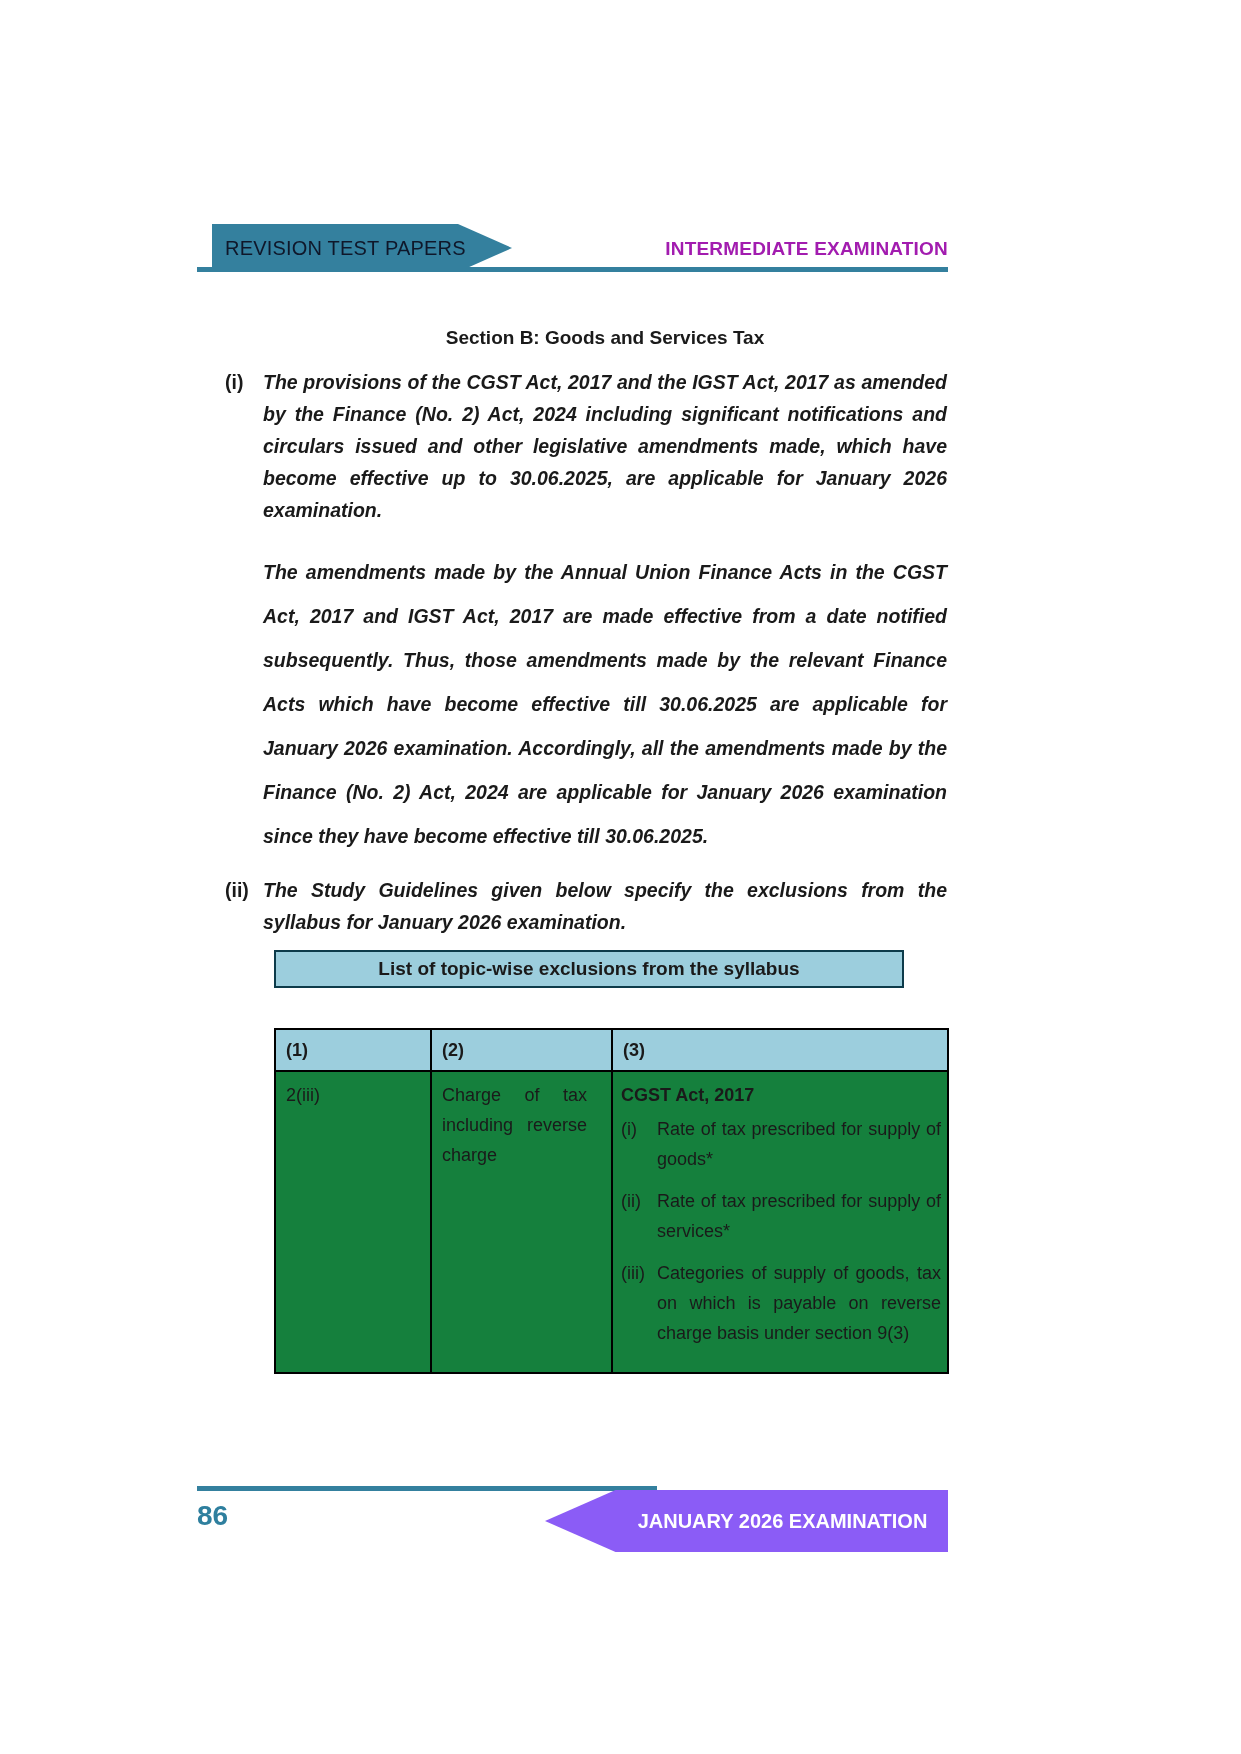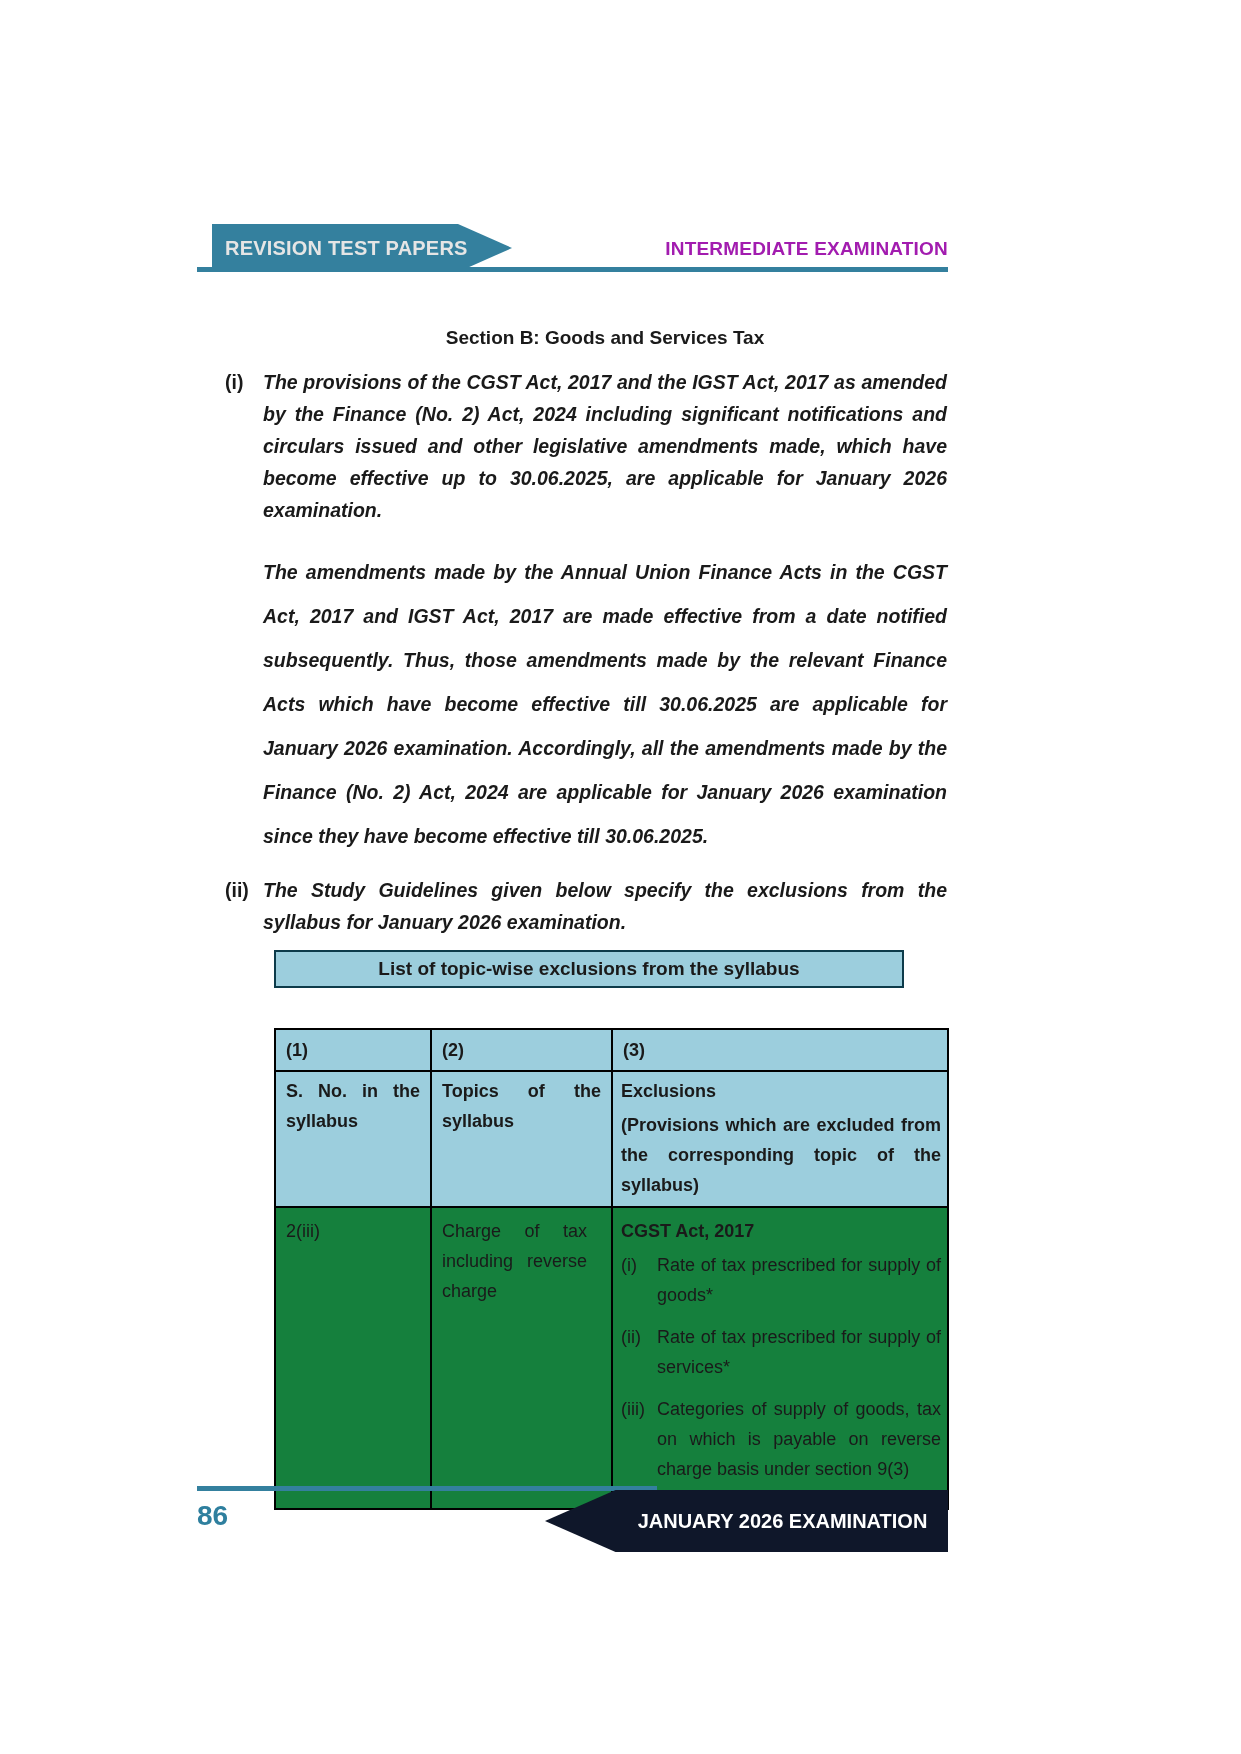--- a/index.html
+++ b/index.html
@@ -11,21 +11,21 @@
     color:#1a1a1a;
     overflow:hidden;
   }
   
   .hdr-banner{
     position:absolute;left:212px;top:224px;width:300px;height:48px;
     background:#34809E;
     clip-path:polygon(0 0,82% 0,100% 50%,82% 100%,0 100%);
     display:flex;align-items:center;
     padding-left:13px;box-sizing:border-box;
-    color:#e5e5e5;font-size:20px;font-weight:bold;letter-spacing:.2px;
+    color:#0f172a;font-size:20px;font-weight:normal;letter-spacing:.2px;
     white-space:nowrap;
   }
   .hdr-rule{
     position:absolute;left:197px;top:267px;width:751px;height:5px;
     background:#34809E;
   }
   .hdr-right{
     position:absolute;top:238px;right:293px;width:500px;
     text-align:right;color:#a21caf;font-size:19px;font-weight:bold;
     letter-spacing:.2px;
@@ -74,21 +74,21 @@
   .xitem .inum{flex:0 0 36px;}
   .xitem .ibody{flex:1;text-align:justify;}
   .xitem .ibody strong{font-weight:normal;}
   
   .ftr-rule{
     position:absolute;left:197px;top:1486px;width:460px;height:5px;
     background:#34809E;
   }
   .ftr-banner{
     position:absolute;left:545px;top:1490px;width:403px;height:62px;
-    background:#0f172a;
+    background:#8b5cf6;
     clip-path:polygon(0 50%,17.5% 0,100% 0,100% 100%,17.5% 100%);
     display:flex;align-items:center;justify-content:center;
     padding-left:72px;box-sizing:border-box;
     color:#ffffff;font-size:20px;font-weight:bold;white-space:nowrap;
   }
   .page-num{
     position:absolute;left:197px;top:1500px;
     color:#2E7F9E;font-size:28px;font-weight:bold;
   }
 </style>
@@ -126,28 +126,20 @@
           <col class="c1">
           <col class="c2">
           <col class="c3">
         </colgroup>
       <tbody>
           <tr class="hd num">
         <td>(1)</td>
         <td>(2)</td>
         <td>(3)</td>
       </tr>
-      <tr class="hd hd2">
-        <td>S. No. in the syllabus</td>
-        <td>Topics of the syllabus</td>
-        <td class="cell3">
-          <div>Exclusions</div>
-          <div class="excl-sub">(Provisions which are excluded from the corresponding topic of the syllabus)</div>
-        </td>
-      </tr>
       <tr class="data">
         <td>2(iii)</td>
         <td class="cell2">Charge of tax including reverse charge</td>
         <td class="cell3">
           <div class="cgst-head">CGST Act, 2017</div>
           <div class="xitem" style="margin-top:0">
             <span class="inum">(i)</span>
             <span class="ibody"><span>Rate of tax prescribed for supply of </span><strong>goods*</strong></span>
           </div>
           <div class="xitem">

